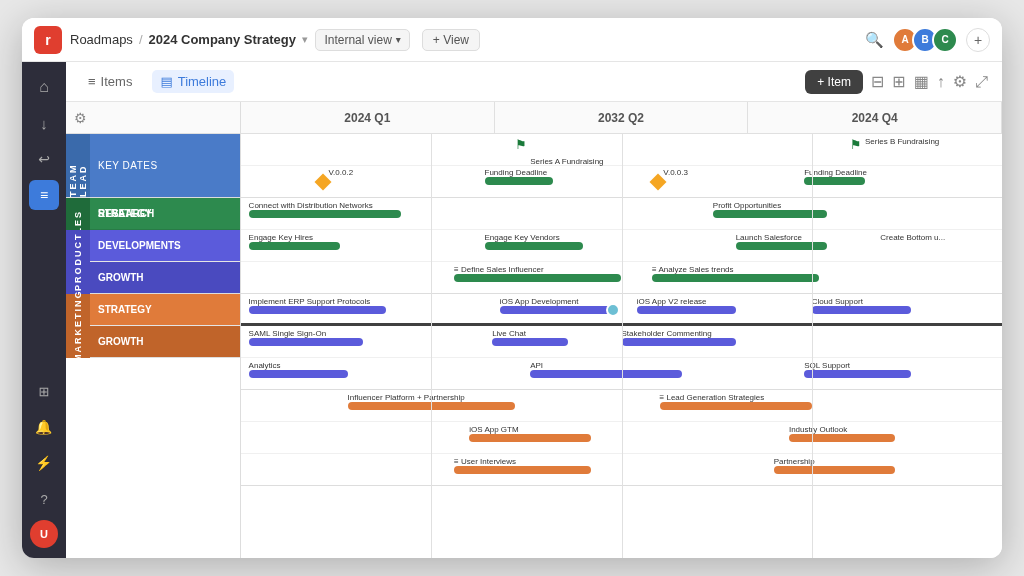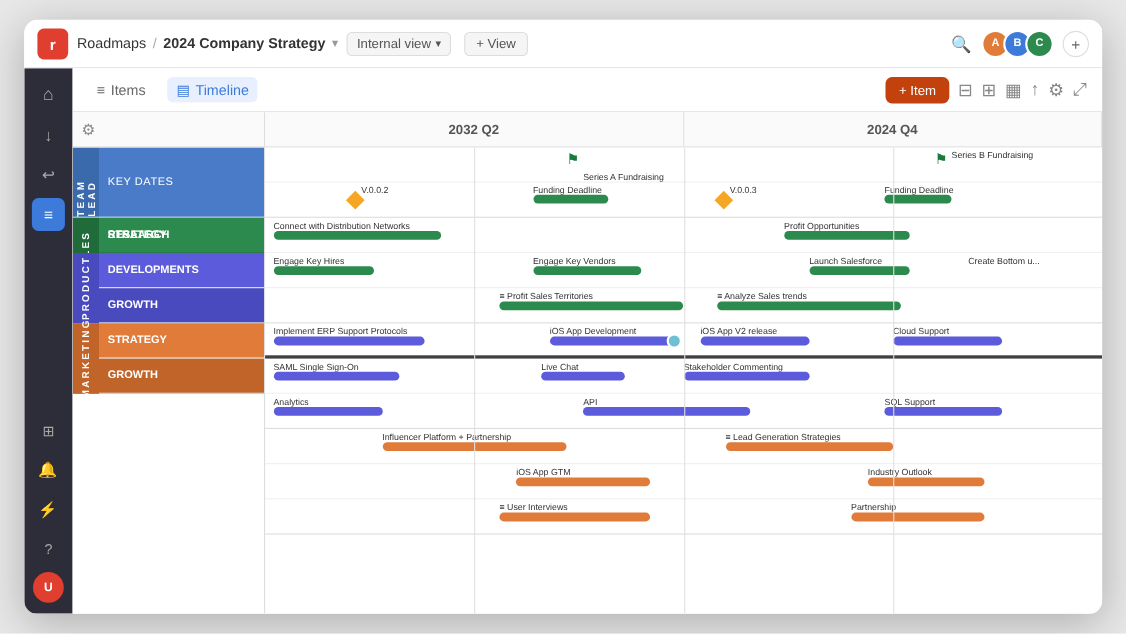--- a/index.html
+++ b/index.html
@@ -129,21 +129,21 @@
       gap: 12px;
       flex-shrink: 0;
     }
     .toolbar-tab {
       display: flex; align-items: center; gap: 5px;
       font-size: 13px; color: #666; cursor: pointer; padding: 4px 8px; border-radius: 5px;
     }
     .toolbar-tab.active { background: #e8f0ff; color: #3d7bdb; }
     .toolbar-right { margin-left: auto; display: flex; align-items: center; gap: 8px; }
     .btn-add-item {
-      background: #c2410c;
+      background: #404040;
       color: #fff;
       border: none;
       border-radius: 6px;
       padding: 5px 12px;
       font-size: 12px;
       cursor: pointer;
       display: flex; align-items: center; gap: 4px;
     }
     .toolbar-icon-btn { color: #888; font-size: 16px; cursor: pointer; }
     .q-cell {
@@ -276,20 +276,21 @@
 
       <div class="full-gantt">
 
         <div style="display:flex; flex-shrink:0;">
 
           <div style="width:175px; height:32px; background:#fafafa; border-bottom:1px solid #e0e0e0; border-right:1px solid #ddd; flex-shrink:0; display:flex; align-items:center; padding:0 8px;">
             <span style="font-size:14px; color:#888;">⚙</span>
           </div>
 
           <div style="flex:1; height:32px; display:flex; background:#fafafa; border-bottom:1px solid #e0e0e0;">
+            <div class="q-cell">2024 Q1</div>
             <div class="q-cell">2032 Q2</div>
             <div class="q-cell">2024 Q4</div>
           </div>
         </div>
 
         <div class="gantt-scroll-area" style="position:relative;">
 
           <div class="left-labels">
 
             <div class="label-row" style="height:64px; border-bottom:1px solid #ddd;">
@@ -378,21 +379,21 @@
               <span style="position:absolute; left:1%; top:3px; font-size:8px; color:#333; white-space:nowrap;">Engage Key Hires</span>
               <div style="position:absolute; left:1%; top:12px; width:12%; height:8px; background:#2d8a4e; border-radius:4px;"></div>
               <span style="position:absolute; left:32%; top:3px; font-size:8px; color:#333; white-space:nowrap;">Engage Key Vendors</span>
               <div style="position:absolute; left:32%; top:12px; width:13%; height:8px; background:#2d8a4e; border-radius:4px;"></div>
               <span style="position:absolute; left:65%; top:3px; font-size:8px; color:#333; white-space:nowrap;">Launch Salesforce</span>
               <div style="position:absolute; left:65%; top:12px; width:12%; height:8px; background:#2d8a4e; border-radius:4px;"></div>
               <span style="position:absolute; left:84%; top:3px; font-size:8px; color:#333; white-space:nowrap;">Create Bottom u...</span>
             </div>
 
             <div style="height:32px; position:relative; border-bottom:1px solid #ddd;">
-              <span style="position:absolute; left:28%; top:3px; font-size:8px; color:#333; white-space:nowrap;">≡ Profit Sales Territories</span>
+              <span style="position:absolute; left:28%; top:3px; font-size:8px; color:#333; white-space:nowrap;">≡ Define Sales Influencer</span>
               <div style="position:absolute; left:28%; top:12px; width:22%; height:8px; background:#2d8a4e; border-radius:4px;"></div>
               <span style="position:absolute; left:54%; top:3px; font-size:8px; color:#333; white-space:nowrap;">≡ Analyze Sales trends</span>
               <div style="position:absolute; left:54%; top:12px; width:22%; height:8px; background:#2d8a4e; border-radius:4px;"></div>
             </div>
 
             <div style="height:32px; position:relative; border-bottom:3px solid #404040;">
               <span style="position:absolute; left:1%; top:3px; font-size:8px; color:#333; white-space:nowrap;">Implement ERP Support Protocols</span>
               <div style="position:absolute; left:1%; top:12px; width:18%; height:8px; background:#5b5bdb; border-radius:4px;"></div>
               <span style="position:absolute; left:34%; top:3px; font-size:8px; color:#333; white-space:nowrap;">iOS App Development</span>
               <div style="position:absolute; left:34%; top:12px; width:15%; height:8px; background:#5b5bdb; border-radius:4px;"></div>

